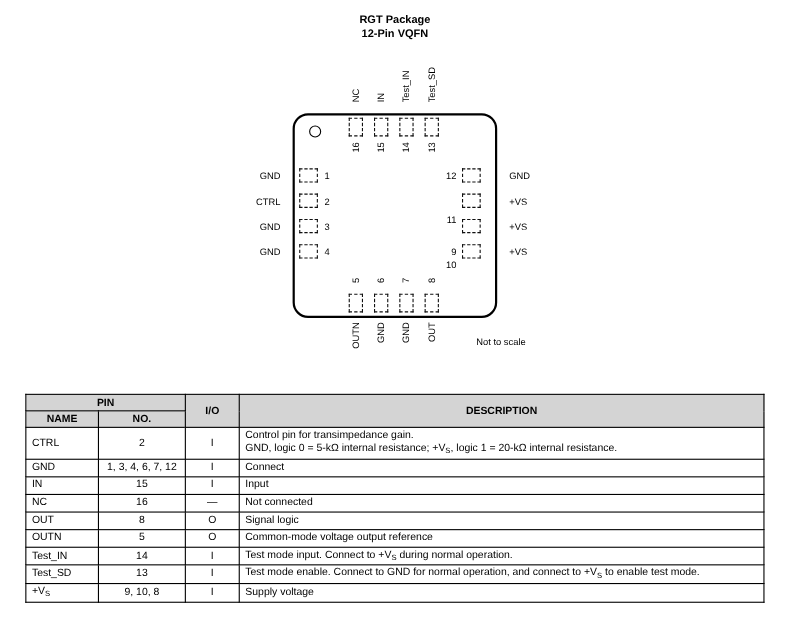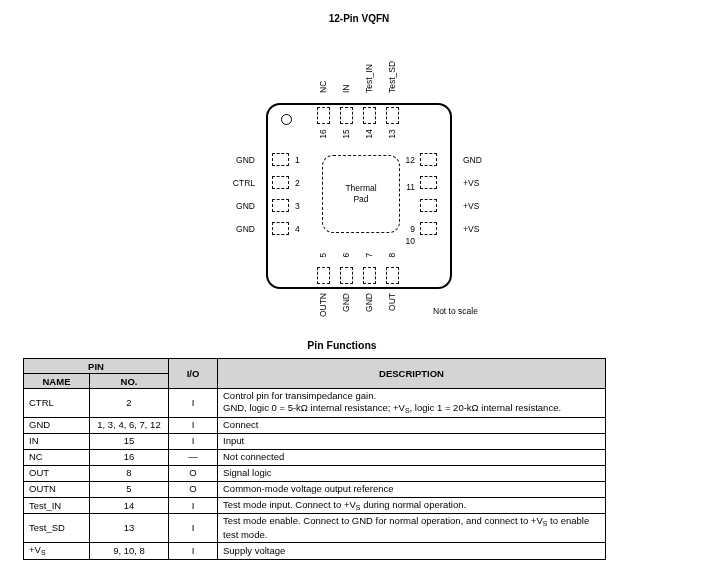--- a/index.html
+++ b/index.html
@@ -26,51 +26,48 @@
         transform:rotate(-90deg); white-space:nowrap; }
   .vlabel { width:52px; }
   .vlabel.top { text-align:left; }
   .vlabel.bot { text-align:right; }
   .vnum { width:20px; text-align:center; }
   .note { position:absolute; left:433px; top:306px; font-size:8.5px; }
 
   
   .tbl-title { position:absolute; left:0px; top:339px; width:684px; text-align:center;
                font-size:10.5px; font-weight:bold; }
-  table.pinfn { position:absolute; left:23px; top:358px; width:583px;
+  table.pinfn { position:absolute; left:23px; top:358px; width:672px;
                 border-collapse:collapse; font-size:9.5px; table-layout:fixed;
                 border:1.5px solid #000; }
   table.pinfn th, table.pinfn td { border:1px solid #000; vertical-align:middle; }
   table.pinfn th { background:#d4d4d4; font-weight:bold; text-align:center;
                    height:15px; padding:1px 3px; font-size:9.5px; }
   table.pinfn td { height:16px; padding:1px 5px; line-height:1.25; }
   td.c { text-align:center; padding:1px 2px; }
   .sub { font-size:7px; vertical-align:-2px; }
 </style>
 </head>
 <body>
 
 <div class="canvas">
 
   <div class="pkg-title">
+    <div>RGT Package</div>
     <div>12-Pin VQFN</div>
   </div>
 
   <div class="vt vlabel top" style="left:297px; top:61px;">NC</div>
   <div class="vt vlabel top" style="left:320px; top:61px;">IN</div>
   <div class="vt vlabel top" style="left:343px; top:61px;">Test_IN</div>
   <div class="vt vlabel top" style="left:366px; top:61px;">Test_SD</div>
 
   <div class="pkg-body"></div>
   <div class="pin1-circle"></div>
 
-  <div class="thermal">
-    <div>Thermal</div>
-    <div>Pad</div>
-  </div>
 
   <div class="pad v" style="left:317px; top:107px;"></div>
   <div class="pad v" style="left:340px; top:107px;"></div>
   <div class="pad v" style="left:363px; top:107px;"></div>
   <div class="pad v" style="left:386px; top:107px;"></div>
   <div class="vt vnum" style="left:313px; top:128px;">16</div>
   <div class="vt vnum" style="left:336px; top:128px;">15</div>
   <div class="vt vnum" style="left:359px; top:128px;">14</div>
   <div class="vt vnum" style="left:382px; top:128px;">13</div>
 
@@ -81,21 +78,21 @@
   <div class="pad h" style="left:272px; top:153px;"></div>
   <div class="pad h" style="left:272px; top:176px;"></div>
   <div class="pad h" style="left:272px; top:199px;"></div>
   <div class="pad h" style="left:272px; top:222px;"></div>
   <div class="hnum" style="left:295px; top:154px; width:24px;">1</div>
   <div class="hnum" style="left:295px; top:177px; width:24px;">2</div>
   <div class="hnum" style="left:295px; top:200px; width:24px;">3</div>
   <div class="hnum" style="left:295px; top:223px; width:24px;">4</div>
 
   <div class="hnum" style="left:391px; top:154px; width:24px; text-align:right;">12</div>
-  <div class="hnum" style="left:391px; top:181px; width:24px; text-align:right;">11</div>
+  <div class="hnum" style="left:391px; top:194px; width:24px; text-align:right;">11</div>
   <div class="hnum" style="left:391px; top:200px; width:24px; text-align:right;margin-top:35px;">10</div>
   <div class="hnum" style="left:391px; top:223px; width:24px; text-align:right;">9</div>
   <div class="pad h" style="left:420px; top:153px;"></div>
   <div class="pad h" style="left:420px; top:176px;"></div>
   <div class="pad h" style="left:420px; top:199px;"></div>
   <div class="pad h" style="left:420px; top:222px;"></div>
   <div class="hlabel" style="left:463px; top:154px; width:60px;">GND</div>
   <div class="hlabel" style="left:463px; top:177px; width:60px;">+VS</div>
   <div class="hlabel" style="left:463px; top:200px; width:60px;">+VS</div>
   <div class="hlabel" style="left:463px; top:223px; width:60px;">+VS</div>
@@ -109,21 +106,20 @@
   <div class="pad v" style="left:363px; top:267px;"></div>
   <div class="pad v" style="left:386px; top:267px;"></div>
 
   <div class="vt vlabel bot" style="left:297px; top:313px;">OUTN</div>
   <div class="vt vlabel bot" style="left:320px; top:313px;">GND</div>
   <div class="vt vlabel bot" style="left:343px; top:313px;">GND</div>
   <div class="vt vlabel bot" style="left:366px; top:313px;">OUT</div>
 
   <div class="note">Not to scale</div>
 
-  <div class="tbl-title">Pin Functions</div>
 
   <table class="pinfn">
     <colgroup>
       <col style="width:66px">
         <col style="width:79px">
         <col style="width:49px">
         <col>
     </colgroup>
     <thead>
       <tr>

